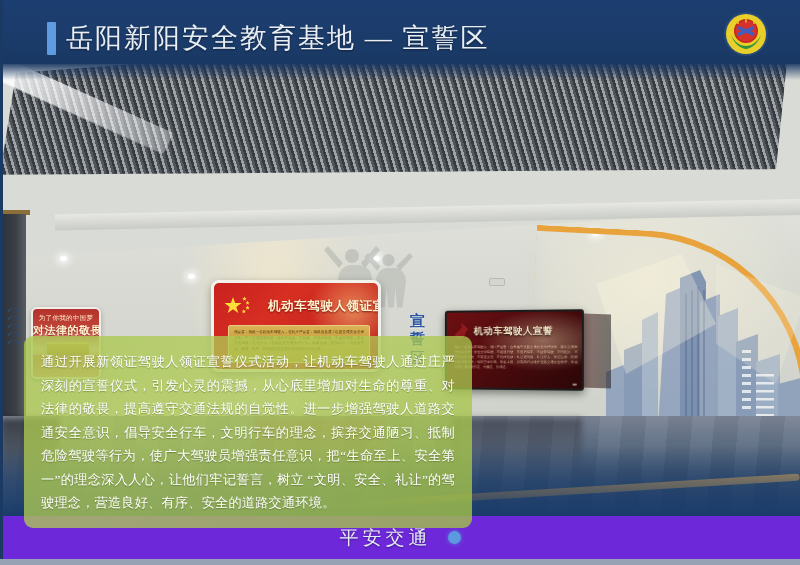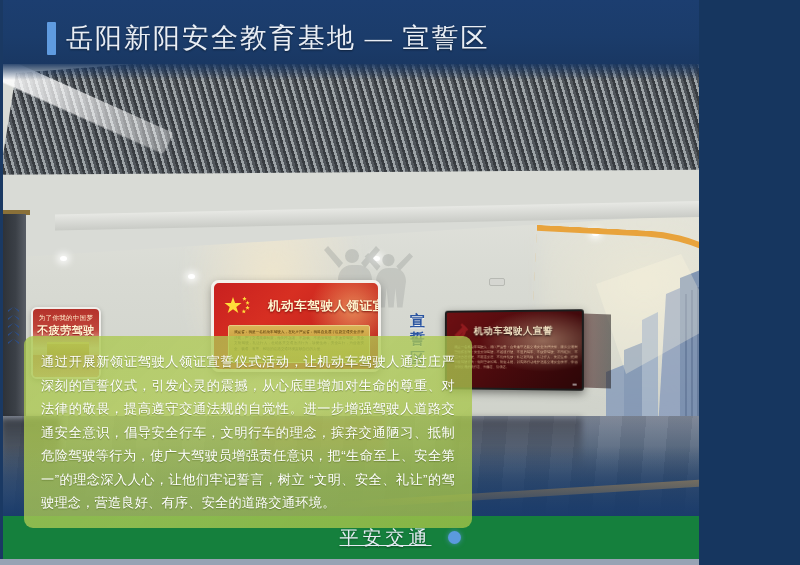--- a/index.html
+++ b/index.html
@@ -2,22 +2,22 @@
 <html><head>
 <meta charset="utf-8">
 <style>
   * { margin:0; padding:0; box-sizing:border-box; }
   html,body{
     width:800px; height:565px; overflow:hidden;
     font-family:"Liberation Serif","DejaVu Serif",serif;
     background:#16365f;
   }
   #page{
-    position:relative; width:699px; height:565px;
-    background:#15803d;
+    position:relative; width:800px; height:565px;
+    background:#6d28d9;
     overflow:hidden;
   }
 
   
   .frame-bottom{
     position:absolute; left:0; bottom:0; width:800px; height:6px;
     background:#97a3b4;
   }
   .frame-left{
     position:absolute; left:0; top:0; width:3px; height:565px;
@@ -288,33 +288,32 @@
   .caption{
     position:absolute; left:24px; top:336px; width:448px;
     padding:14px 17px 13px 17px;
     background:linear-gradient(135deg,rgba(170,199,79,.80) 0%,rgba(177,204,86,.76) 45%,rgba(163,194,72,.80) 100%);
     border-radius:9px;
     color:#ffffff;
     font-size:13.2px; line-height:1.78;
     text-align:justify;
     letter-spacing:.2px;
     text-shadow:0 1px 1px rgba(70,90,20,.5);
-    font-family:Liberation Sans, sans-serif;
+    font-family:Liberation Serif, serif;
   }
 
   
   .footer{
     position:absolute; left:0; bottom:6px; width:800px; height:43px;
     display:flex; align-items:center; justify-content:center; gap:16px;
     background:transparent;
   }
   .footer-text{
     font-size:19px; color:#e6ecf4; letter-spacing:4px;
     text-shadow:0 1px 2px rgba(0,0,0,.4);
-    text-decoration:underline;
   }
   .footer-dot{
     width:13px; height:13px; border-radius:50%;
     background:#5b9ade; box-shadow:0 0 5px rgba(91,154,222,.7);
   }
 </style>
 </head>
 <body>
 
 <div id="page">
@@ -432,21 +431,21 @@
         </g>
         <polygon points="0,30 85,0 120,70 30,120" fill="#fff7e0" opacity=".30"></polygon>
         <polygon points="120,10 210,44 180,130 120,90" fill="#fff7e0" opacity=".22"></polygon>
       </svg>
     </div>
 
     <div class="sensor"></div>
 
     <div class="poster-left">
       <div class="pl-l1">为了你我的中国梦</div>
-      <div class="pl-l2">不疲劳驾驶</div>
+      <div class="pl-l2">对法律的敬畏</div>
       <div class="gate"></div>
       <div class="crowd"></div>
     </div>
 
     <div class="poster-red">
       <div class="glow"></div>
       <div class="flag">
         <svg viewBox="0 0 40 24" xmlns="http://www.w3.org/2000/svg">
           <g fill="#ffde3a">
             <polygon points="9,2 11.1,8.1 17.5,8.1 12.3,11.9 14.3,18 9,14.2 3.7,18 5.7,11.9 0.5,8.1 6.9,8.1"></polygon>

